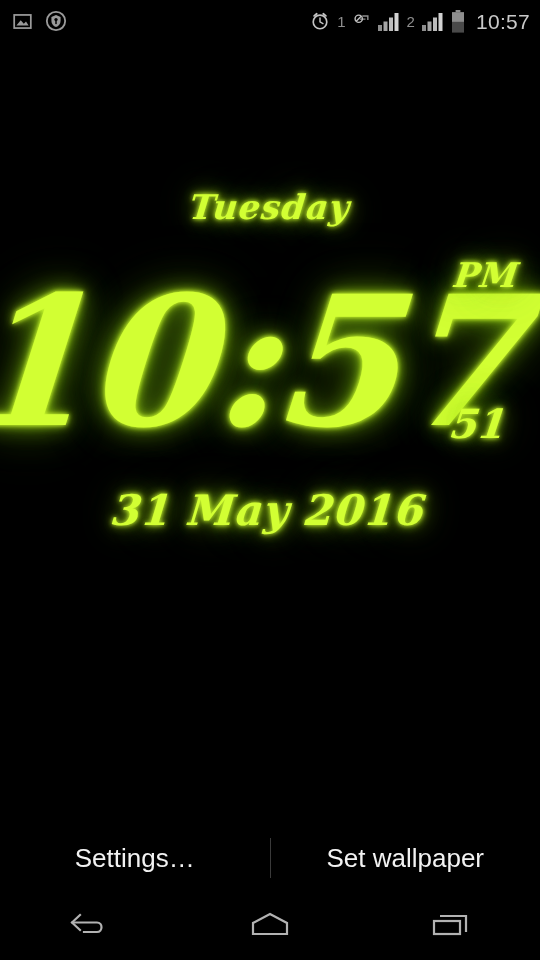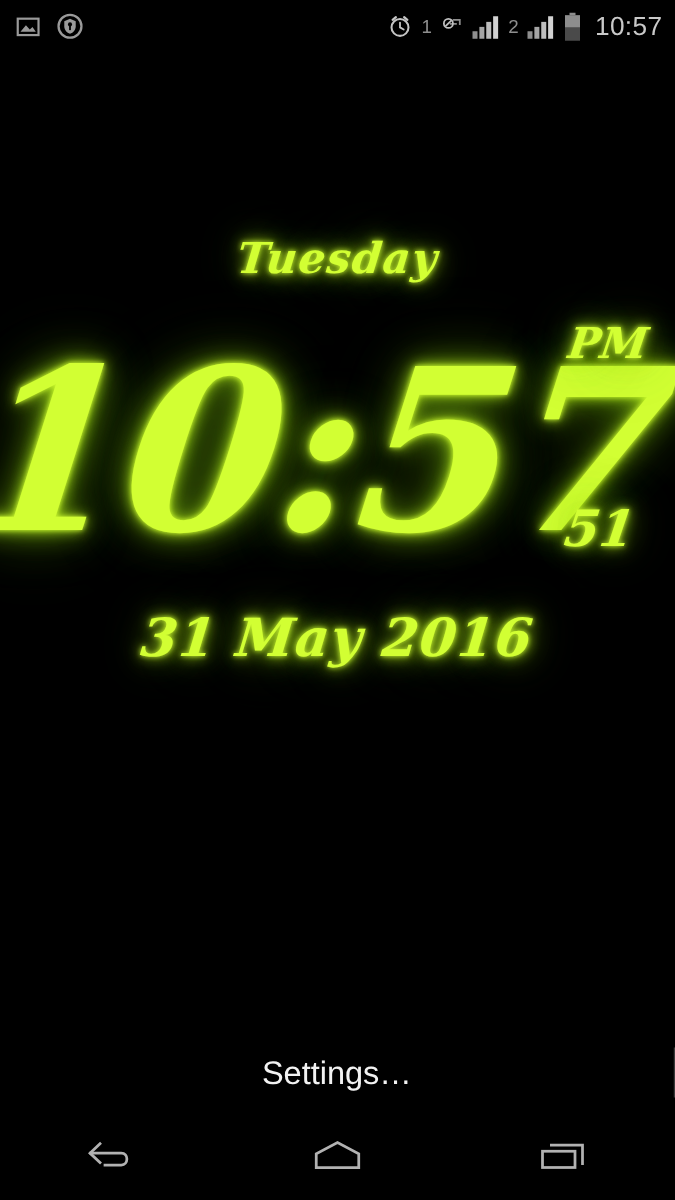--- a/index.html
+++ b/index.html
@@ -245,20 +245,23 @@
     </div>
 
     <div id="date-line" class="neon">31 May 2016</div>
   </div>
 
   <div id="action-bar">
     <div class="action-cell">
       <span class="action-label">Settings…</span>
     </div>
     <div id="action-divider"></div>
+    <div class="action-cell">
+      <span class="action-label">Set wallpaper</span>
+    </div>
   </div>
 
   <div id="nav-bar">
 
     <div class="nav-btn">
       <svg width="46" height="34" viewBox="0 0 46 34">
         <path d="M13 7 L5 14.5 L13 22" fill="none" stroke="#b2b2b2" stroke-width="2.2" stroke-linecap="square"></path>
         <path d="M5.5 14.5 L30 14.5 C36 14.5 36 24 30 24 L17 24" fill="none" stroke="#b2b2b2" stroke-width="2.2" stroke-linecap="square"></path>
       </svg>
     </div>

